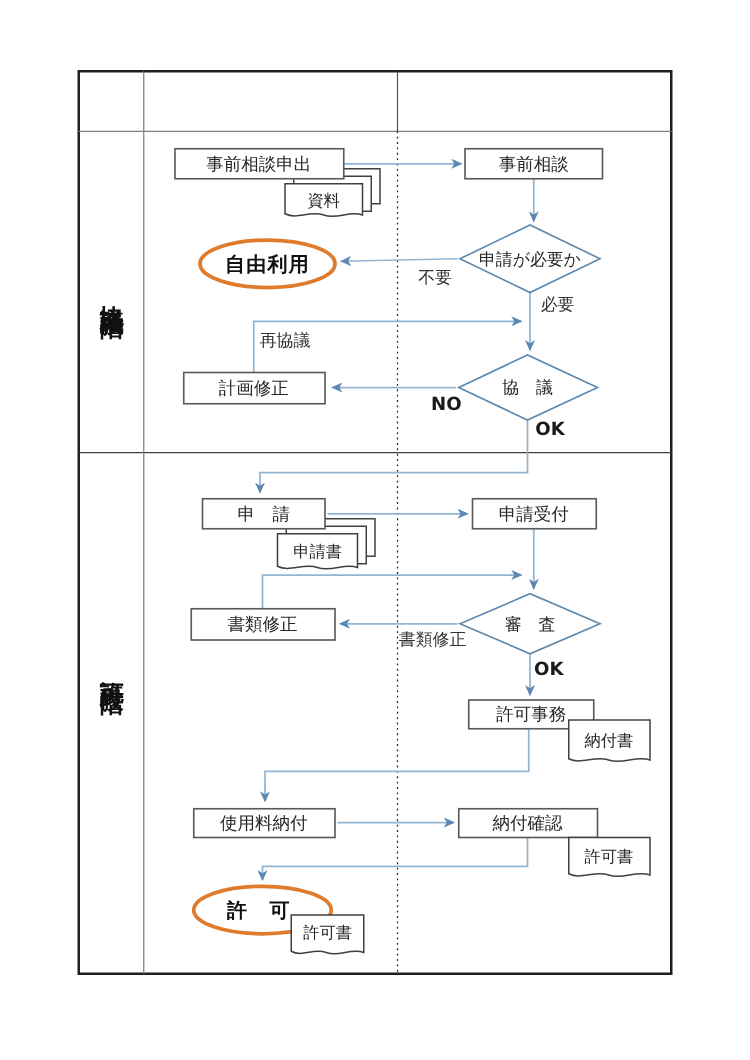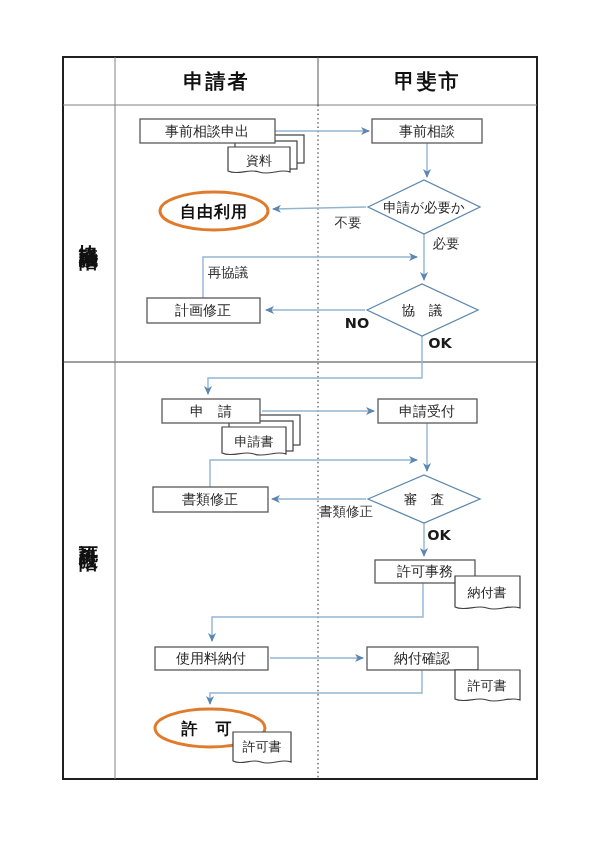--- a/index.html
+++ b/index.html
@@ -143,26 +143,20 @@
       <text x="348" y="222" dy="0.35em" text-anchor="middle" class="lbl">不要</text>
       <text x="446" y="243" dy="0.35em" text-anchor="middle" class="lbl">必要</text>
       <text x="228" y="272" dy="0.35em" text-anchor="middle" class="lbl">再協議</text>
       <text x="357" y="323" dy="0.35em" text-anchor="middle" class="lblok">NO</text>
       <text x="440" y="343" dy="0.35em" text-anchor="middle" class="lblok">OK</text>
       <text x="346" y="511" dy="0.35em" text-anchor="middle" class="lbl">書類修正</text>
       <text x="439" y="535" dy="0.35em" text-anchor="middle" class="lblok">OK</text>
     </g>
   </svg>
 
-  <div class="abs hdr-cell" style="left:115px;top:57px;width:203px;height:48px;">
-    <span>申請者</span>
-  </div>
-  <div class="abs hdr-cell" style="left:318px;top:57px;width:219px;height:48px;">
-    <span>甲斐市</span>
-  </div>
 
   <div class="abs side-cell" style="left:63px;top:105px;width:52px;height:257px;">
     <span class="vtext">協議段階</span>
   </div>
   <div class="abs side-cell" style="left:63px;top:362px;width:52px;height:417px;padding-bottom:0;">
     <span class="vtext" style="position:relative;top:-36px;">許可段階</span>
   </div>
 
 </div>
 

